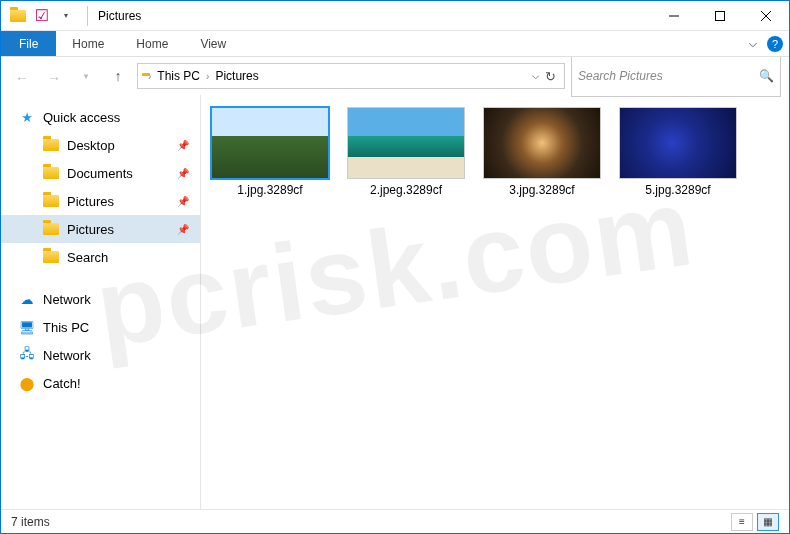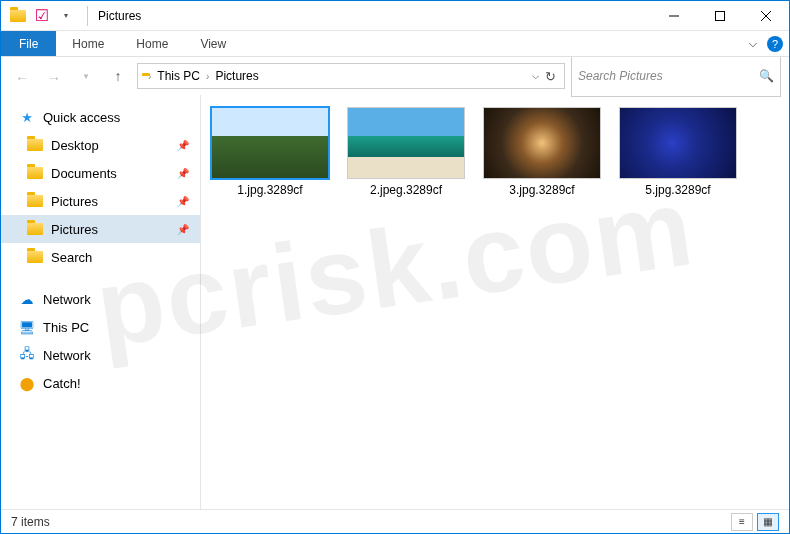--- a/index.html
+++ b/index.html
@@ -22,21 +22,21 @@
   .addr-box { flex:1; height:26px; border:1px solid #ccc; display:flex; align-items:center; padding:0 4px; gap:4px; font-size:12px; }
   .addr-seg { display:flex; align-items:center; gap:4px; color:#000; }
   .addr-sep { color:#888; font-size:10px; padding:0 2px; }
   .addr-right { margin-left:auto; display:flex; gap:6px; align-items:center; padding-right:4px; }
   .search-box { width:210px; height:42px; border:1px solid #ccc; display:flex; align-items:center; padding:0 6px; font-size:12px; color:#666; }
   .search-box .ph { flex:1; font-style:italic; color:#888; }
   .content { display:flex; height: calc(100% - 30px - 26px - 38px - 24px); }
   .sidebar { width:200px; border-right:1px solid #e5e5e5; padding-top:8px; overflow:hidden; }
   .side-group { margin-bottom:14px; }
   .side-item { height:28px; display:flex; align-items:center; font-size:13px; color:#000; padding-left:18px; gap:8px; position:relative; }
-  .side-item.sub { padding-left:26px; }
+  .side-item.sub { padding-left:42px; }
   .side-item.sel { background:#d8e6f2; }
   .side-icon { width:16px; height:16px; display:flex; align-items:center; justify-content:center; }
   .pin { position:absolute; right:10px; font-size:10px; color:#777; }
   .main { flex:1; padding:12px 6px; overflow:hidden; }
   .grid { display:flex; flex-wrap:wrap; gap:8px 10px; align-content:flex-start; }
   .item { width:126px; display:flex; flex-direction:column; align-items:center; gap:4px; }
   .thumb { width:118px; height:72px; border:1px solid #ccc; background:#f5f5f5; display:flex; align-items:center; justify-content:center; overflow:hidden; }
   .item.sel .thumb { outline:2px solid #2196f3; outline-offset:-1px; background:#cfe6fb; }
   .label { font-size:12px; color:#000; text-align:center; word-break:break-word; line-height:1.2; max-width:120px; }
   .txticon { width:64px; height:72px; border:1px solid #ccc; background:#fff; position:relative; }

